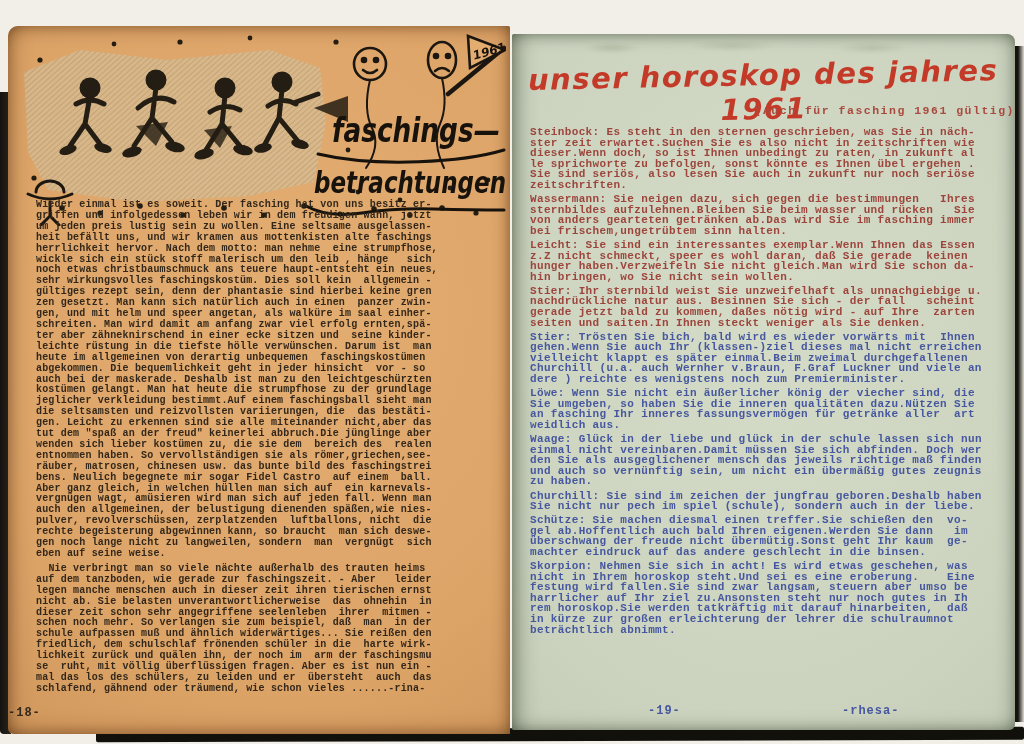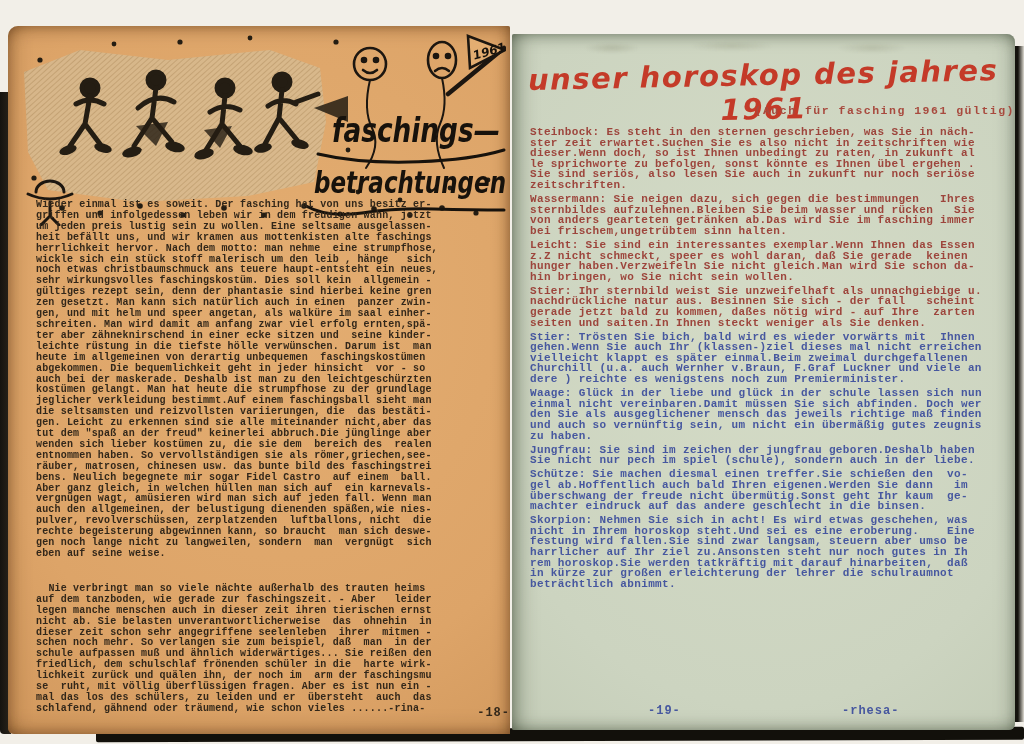--- a/index.html
+++ b/index.html
@@ -35,22 +35,22 @@
                radial-gradient(60px 8px at 180px 10px,rgba(90,90,60,.14),transparent 70%),
                radial-gradient(50px 8px at 320px 12px,rgba(90,90,60,.15),transparent 70%);
     filter:blur(1px);
   }
 
   
   .art{position:absolute;left:10px;top:4px;width:488px;height:196px}
   .hand{font-family:"DejaVu Sans",sans-serif;font-style:italic;font-weight:bold;fill:#17120c}
   .textcol{position:absolute;left:28px;top:174px;width:468px;color:#32271a}
   .tw{white-space:pre-wrap;font-size:10px;line-height:10.9px;letter-spacing:.18px;font-weight:bold}
-  .para2{margin-top:24px}
-  .pageno{position:absolute;bottom:14px;left:0;right:0;text-align:right;font-size:12px;font-weight:bold;color:#32271a;letter-spacing:1px}
+  .para2{margin-top:4px}
+  .pageno{position:absolute;bottom:14px;left:0;right:0;text-align:left;font-size:12px;font-weight:bold;color:#32271a;letter-spacing:1px}
 
   
   .r-title{position:absolute;top:24px;left:0;right:0;text-align:center;
     font-family:"DejaVu Sans",sans-serif;font-style:italic;font-weight:bold;
     font-size:29px;color:#c43a28;letter-spacing:1.5px;transform:rotate(-1.2deg)}
   .r-sub{position:absolute;top:70px;left:0;right:0;text-align:right;
     font-size:11.5px;font-weight:bold;color:#a84a3e;letter-spacing:1.5px}
   .entries{position:absolute;top:93px;left:18px;width:476px}
   .entry{white-space:pre-wrap;font-size:11px;line-height:10.6px;letter-spacing:.35px;font-weight:bold;margin-bottom:3.5px}
   .entry.red{color:#9d453c}
@@ -234,28 +234,32 @@
 gerade jetzt bald zu kommen, daßes nötig wird - auf Ihre  zarten
 seiten und saiten.In Ihnen steckt weniger als Sie denken.</span></div>
 
   <div class="entry blue"><span class="sign">Stier:</span><span class="etext"> Trösten Sie bich, bald wird es wieder vorwärts mit  Ihnen
 gehen.Wenn Sie auch Ihr (klassen-)ziel dieses mal nicht erreichen
 vielleicht klappt es später einmal.Beim zweimal durchgefallenen
 Churchill (u.a. auch Wernher v.Braun, F.Graf Luckner und viele an
 dere ) reichte es wenigstens noch zum Premierminister.</span></div>
 
 
+  <div class="entry blue"><span class="sign">Löwe:</span><span class="etext"> Wenn Sie nicht ein äußerlicher könig der viecher sind, die
+Sie umgeben, so haben Sie die inneren qualitäten dazu.Nützen Sie
+an fasching Ihr inneres fassungsvermögen für getränke aller  art
+weidlich aus.</span></div>
 
   <div class="entry blue"><span class="sign">Waage:</span><span class="etext"> Glück in der liebe und glück in der schule lassen sich nun
 einmal nicht vereinbaren.Damit müssen Sie sich abfinden. Doch wer
 den Sie als ausgeglichener mensch das jeweils richtige maß finden
 und auch so vernünftig sein, um nicht ein übermäßig gutes zeugnis
 zu haben.</span></div>
 
-  <div class="entry blue"><span class="sign">Jungfrau:</span><span class="etext"> Sie sind im zeichen der jungfrau geboren.Deshalb haben
+  <div class="entry blue"><span class="sign">Churchill:</span><span class="etext"> Sie sind im zeichen der jungfrau geboren.Deshalb haben
 Sie nicht nur pech im spiel (schule), sondern auch in der liebe.</span></div>
 
   <div class="entry blue"><span class="sign">Schütze:</span><span class="etext"> Sie machen diesmal einen treffer.Sie schießen den  vo-
 gel ab.Hoffentlich auch bald Ihren eigenen.Werden Sie dann   im
 überschwang der freude nicht übermütig.Sonst geht Ihr kaum  ge-
 machter eindruck auf das andere geschlecht in die binsen.</span></div>
 
   <div class="entry blue"><span class="sign">Skorpion:</span><span class="etext"> Nehmen Sie sich in acht! Es wird etwas geschehen, was
 nicht in Ihrem horoskop steht.Und sei es eine eroberung.    Eine
 festung wird fallen.Sie sind zwar langsam, steuern aber umso be

